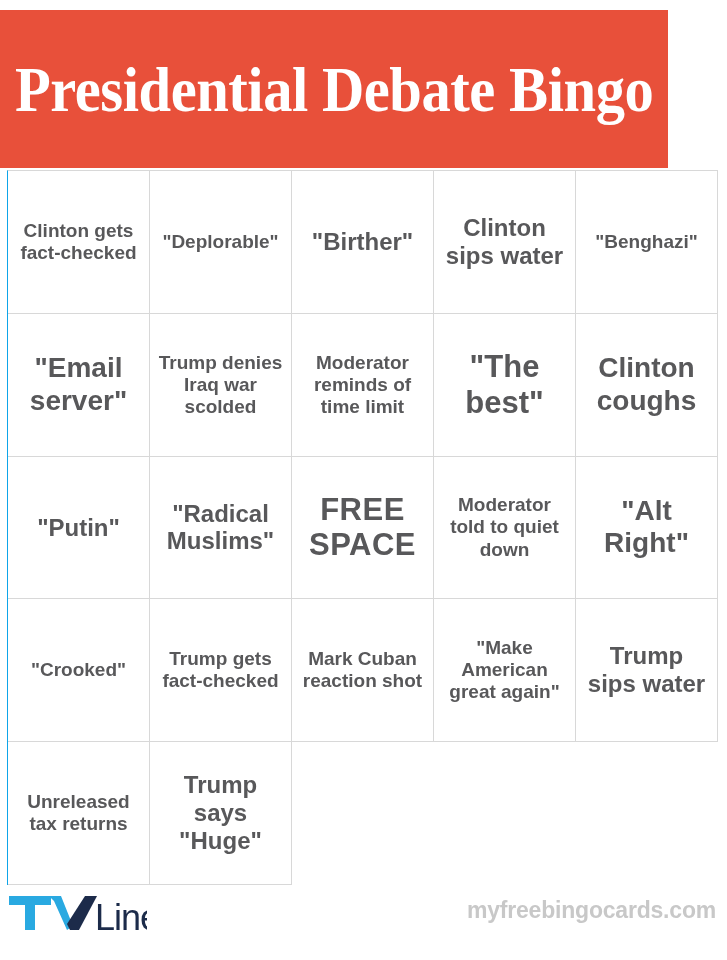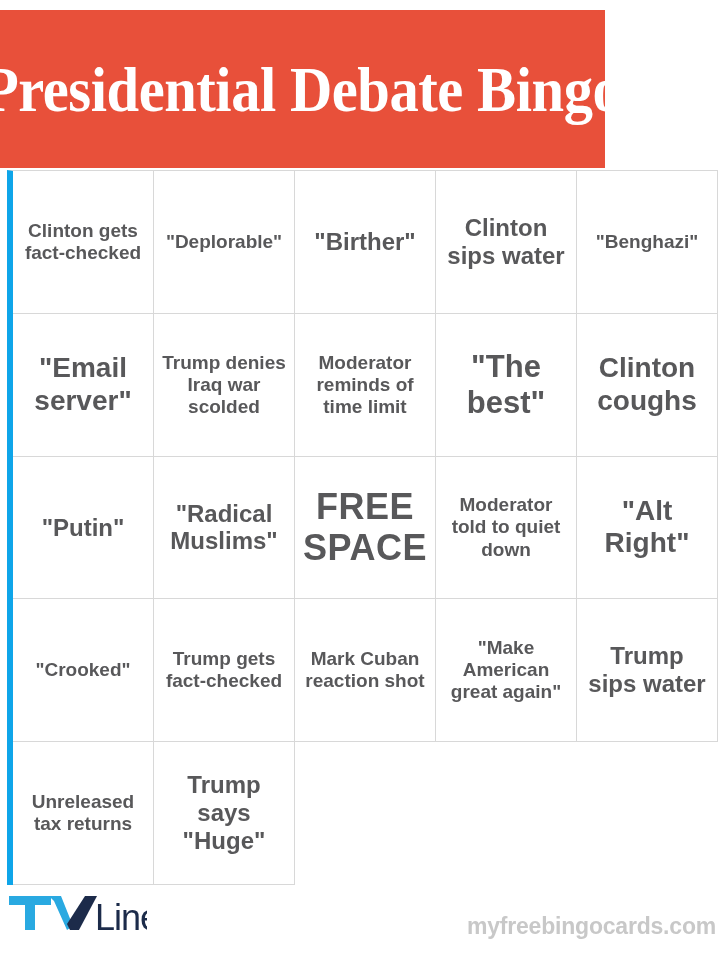--- a/index.html
+++ b/index.html
@@ -21,21 +21,21 @@
     height: 960px;
     background: #ffffff;
     box-sizing: border-box;
   }
 
   
   .header-band {
     position: absolute;
     left: 0;
     top: 10px;
-    width: 605px;
+    width: 668px;
     height: 158px;
     background: #e8503a;
     display: flex;
     align-items: center;
     justify-content: center;
   }
   .header-title {
     color: #ffffff;
     font-family: "Liberation Serif", "DejaVu Serif", serif;
     font-weight: bold;
@@ -53,21 +53,21 @@
   .grid {
     position: absolute;
     left: 7px;
     top: 170px;
     width: 711px;
     height: 715px;
     display: grid;
     grid-template-columns: repeat(5, 1fr);
     grid-template-rows: repeat(5, 1fr);
     border-top: 1px solid #d8d8d8;
-    border-left: 6px solid #0ea5e9;
+    border-left: 1px solid #0ea5e9;
     box-sizing: border-box;
     background: #ffffff;
   }
   .cell {
     border-right: 1px solid #d8d8d8;
     border-bottom: 1px solid #d8d8d8;
     box-sizing: border-box;
     display: flex;
     align-items: center;
     justify-content: center;
@@ -82,21 +82,21 @@
     display: block;
     width: 100%;
     word-wrap: break-word;
     hyphens: none;
   }
   
   .sz-xl .cell-text { font-size: 31px; }
   .sz-lg .cell-text { font-size: 28px; }
   .sz-md .cell-text { font-size: 24px; }
   .sz-sm .cell-text { font-size: 19px; }
-  .sz-free .cell-text { font-size: 36px; letter-spacing: 0.5px; }
+  .sz-free .cell-text { font-size: 31px; letter-spacing: 0.5px; }
 
   
   .footer {
     position: absolute;
     left: 7px;
     top: 893px;
     width: 711px;
     height: 46px;
     display: flex;
     align-items: flex-start;
@@ -107,21 +107,21 @@
     align-items: baseline;
     line-height: 1;
     user-select: none;
   }
   .logo svg { display: block; }
   .site-url {
     color: #c8c8c8;
     font-size: 23px;
     font-weight: bold;
     letter-spacing: -0.2px;
-    margin-top: 20px;
+    margin-top: 4px;
     padding-right: 2px;
   }
 </style>
 </head>
 <body>
 
 <div id="card">
 
   <div class="header-band">
     <div class="header-title">Presidential Debate Bingo</div>

